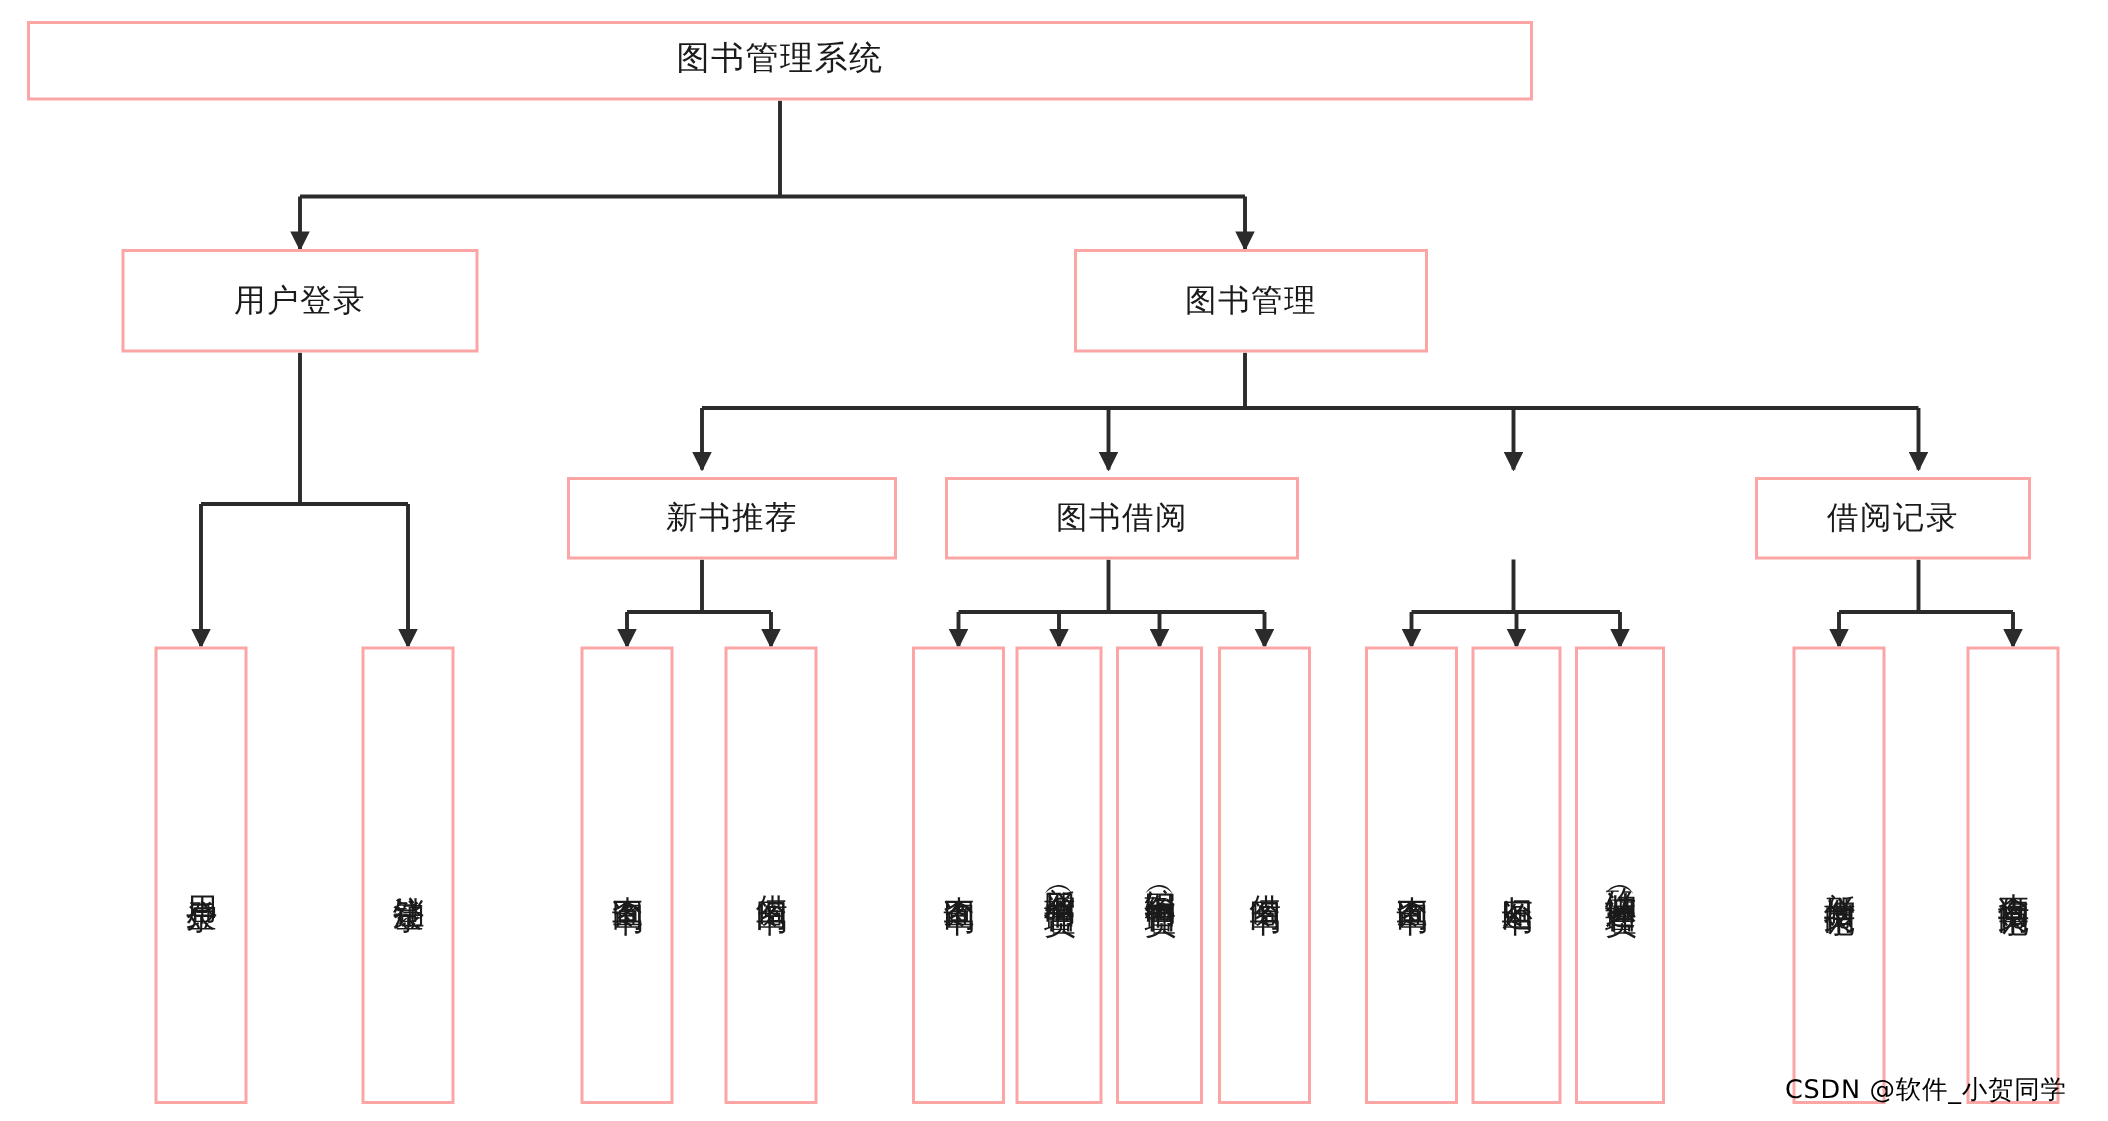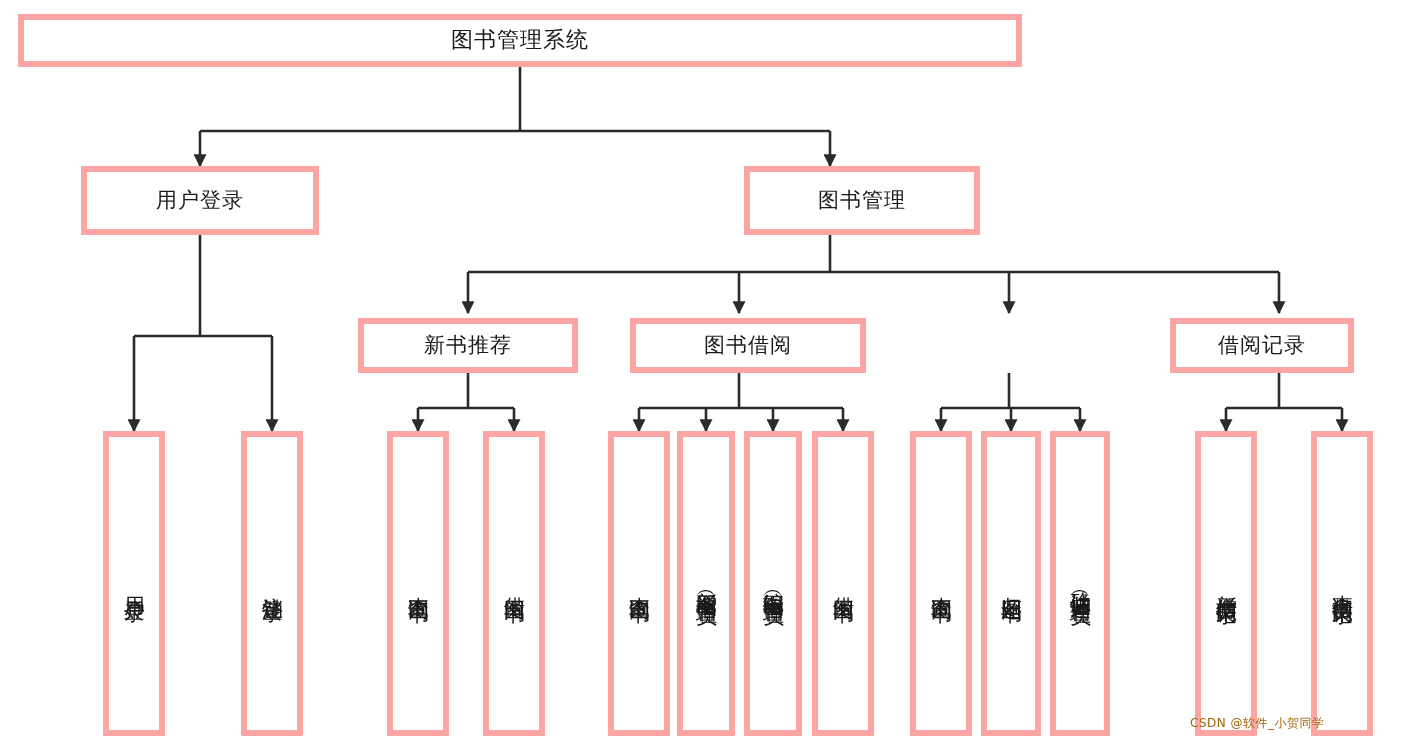--- a/index.html
+++ b/index.html
@@ -15,21 +15,21 @@
   svg#edges{
     position:absolute;
     left:0; top:0;
     width:1405px;
     height:747px;
     pointer-events:none;
   }
   .node{
     position:absolute;
     box-sizing:border-box;
-    border:6px solid #fca5a5;
+    border:2px solid #fca5a5;
     background:#ffffff;
     display:flex;
     align-items:center;
     justify-content:center;
     text-align:center;
     color:#1a1a1a;
   }
   .node.horiz{
     font-size:21px;
     line-height:1.2;
@@ -43,22 +43,22 @@
     letter-spacing:2px;
     padding:6px 0;
     align-items:center;
     justify-content:center;
   }
   .node.root{
     font-size:22px;
   }
   .watermark{
     position:absolute;
-    font-size:12px;
-    color:#a16207;
+    font-size:17px;
+    color:#000000;
     white-space:nowrap;
     letter-spacing:0.5px;
     pointer-events:none;
   }
 </style>
 </head>
 <body>
 
 <div id="canvas">
 
@@ -108,23 +108,23 @@
       <path d="M 1279 373 L 1279 408"></path>
       <path d="M 1226 408 L 1342 408"></path>
       <path d="M 1226 408 L 1226 431" marker-end="url(#arrow)"></path>
       <path d="M 1342 408 L 1342 431" marker-end="url(#arrow)"></path>
     </g>
   </svg>
 
   <div class="node horiz root" style="left:18px;top:14px;width:1004px;height:53px;">图书管理系统</div>
 
   <div class="node horiz" style="left:81px;top:166px;width:238px;height:69px;">用户登录</div>
-  <div class="node horiz" style="left:744px;top:166px;width:236px;height:69px;">图书管理</div>
+  <div class="node horiz" style="left:716px;top:166px;width:236px;height:69px;">图书管理</div>
 
-  <div class="node horiz" style="left:358px;top:318px;width:220px;height:55px;">新书推荐</div>
+  <div class="node horiz" style="left:378px;top:318px;width:220px;height:55px;">新书推荐</div>
   <div class="node horiz" style="left:630px;top:318px;width:236px;height:55px;">图书借阅</div>
   <div class="node horiz" style="left:1170px;top:318px;width:184px;height:55px;">借阅记录</div>
 
   <div class="node vert" style="left:103px;top:431px;width:62px;height:305px;">用户登录</div>
   <div class="node vert" style="left:241px;top:431px;width:62px;height:305px;">注销登录</div>
 
   <div class="node vert" style="left:387px;top:431px;width:62px;height:305px;">查询图书</div>
   <div class="node vert" style="left:483px;top:431px;width:62px;height:305px;">借阅图书</div>
 
   <div class="node vert" style="left:608px;top:431px;width:62px;height:305px;">查询图书</div>

